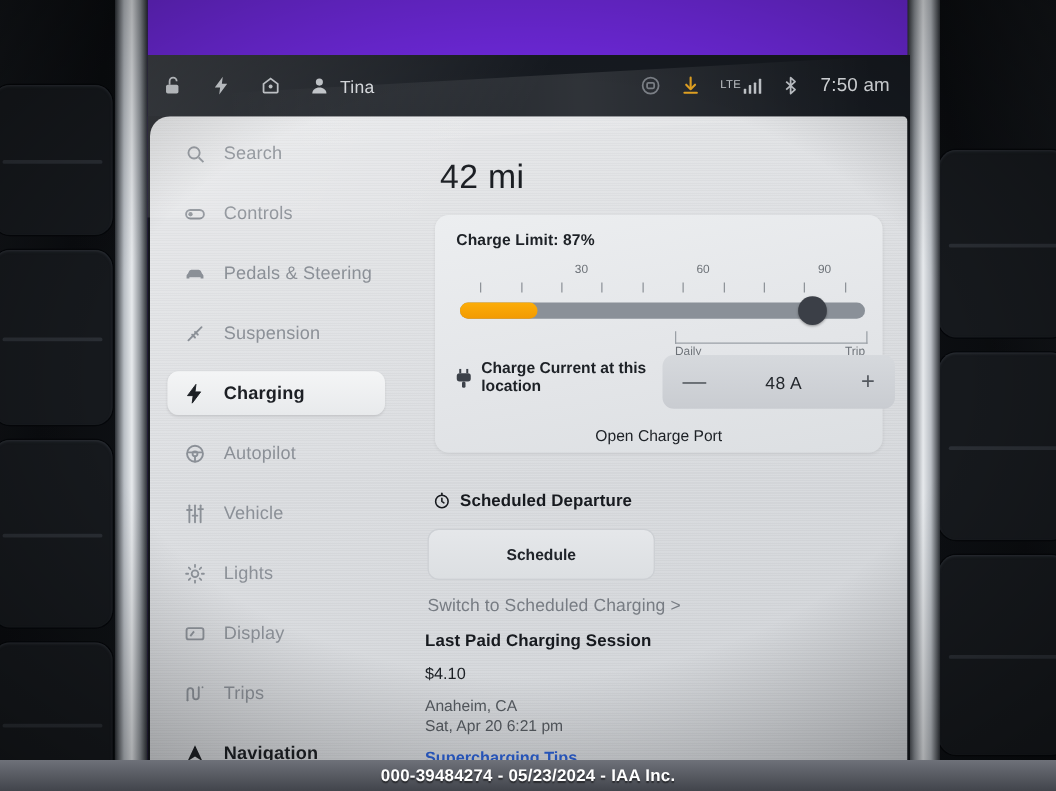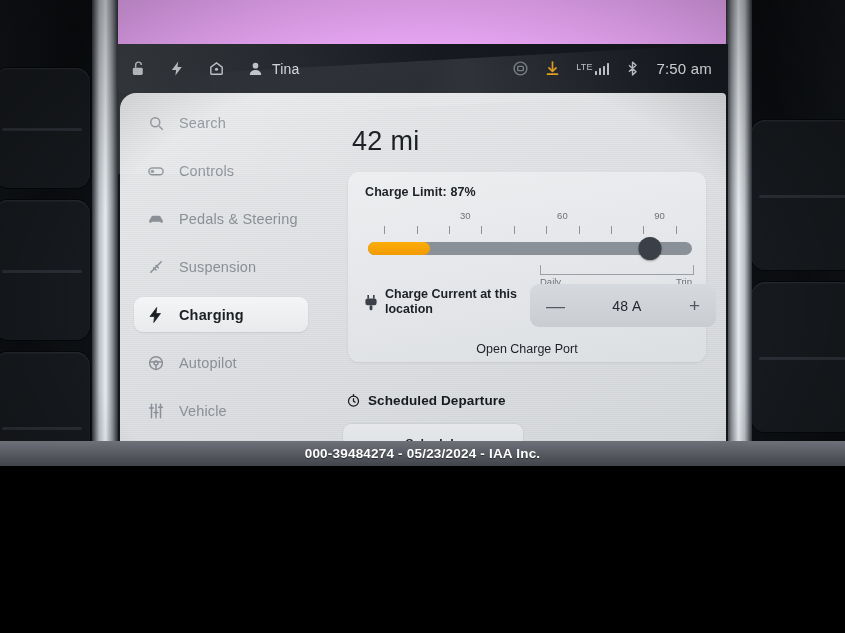--- a/index.html
+++ b/index.html
@@ -1,20 +1,20 @@
 <!DOCTYPE html>
 <html><head>
 <meta charset="utf-8">
 <style>
   html,body{margin:0;padding:0;background:#000;}
   body{width:845px;height:633px;overflow:hidden;font-family:"Liberation Sans",sans-serif;}
 
   
-  #scene{position:relative;width:845px;height:466px;overflow:hidden;
-         background:#f0abfc;}
+  #scene{position:relative;width:845px;height:633px;overflow:hidden;
+         background:#6d28d9;}
 
   
   .dash{position:absolute;top:0;bottom:0;background:#0d0f12;}
   .dash-left{left:0;width:118px;
     background:linear-gradient(100deg,#13161a 0%,#0a0c0f 40%,#101317 100%);}
   .dash-right{right:0;width:115px;
     background:linear-gradient(260deg,#14171b 0%,#0a0c0f 45%,#0e1115 100%);}
 
   
   .vent{position:absolute;border-radius:14px;background:#16191d;

